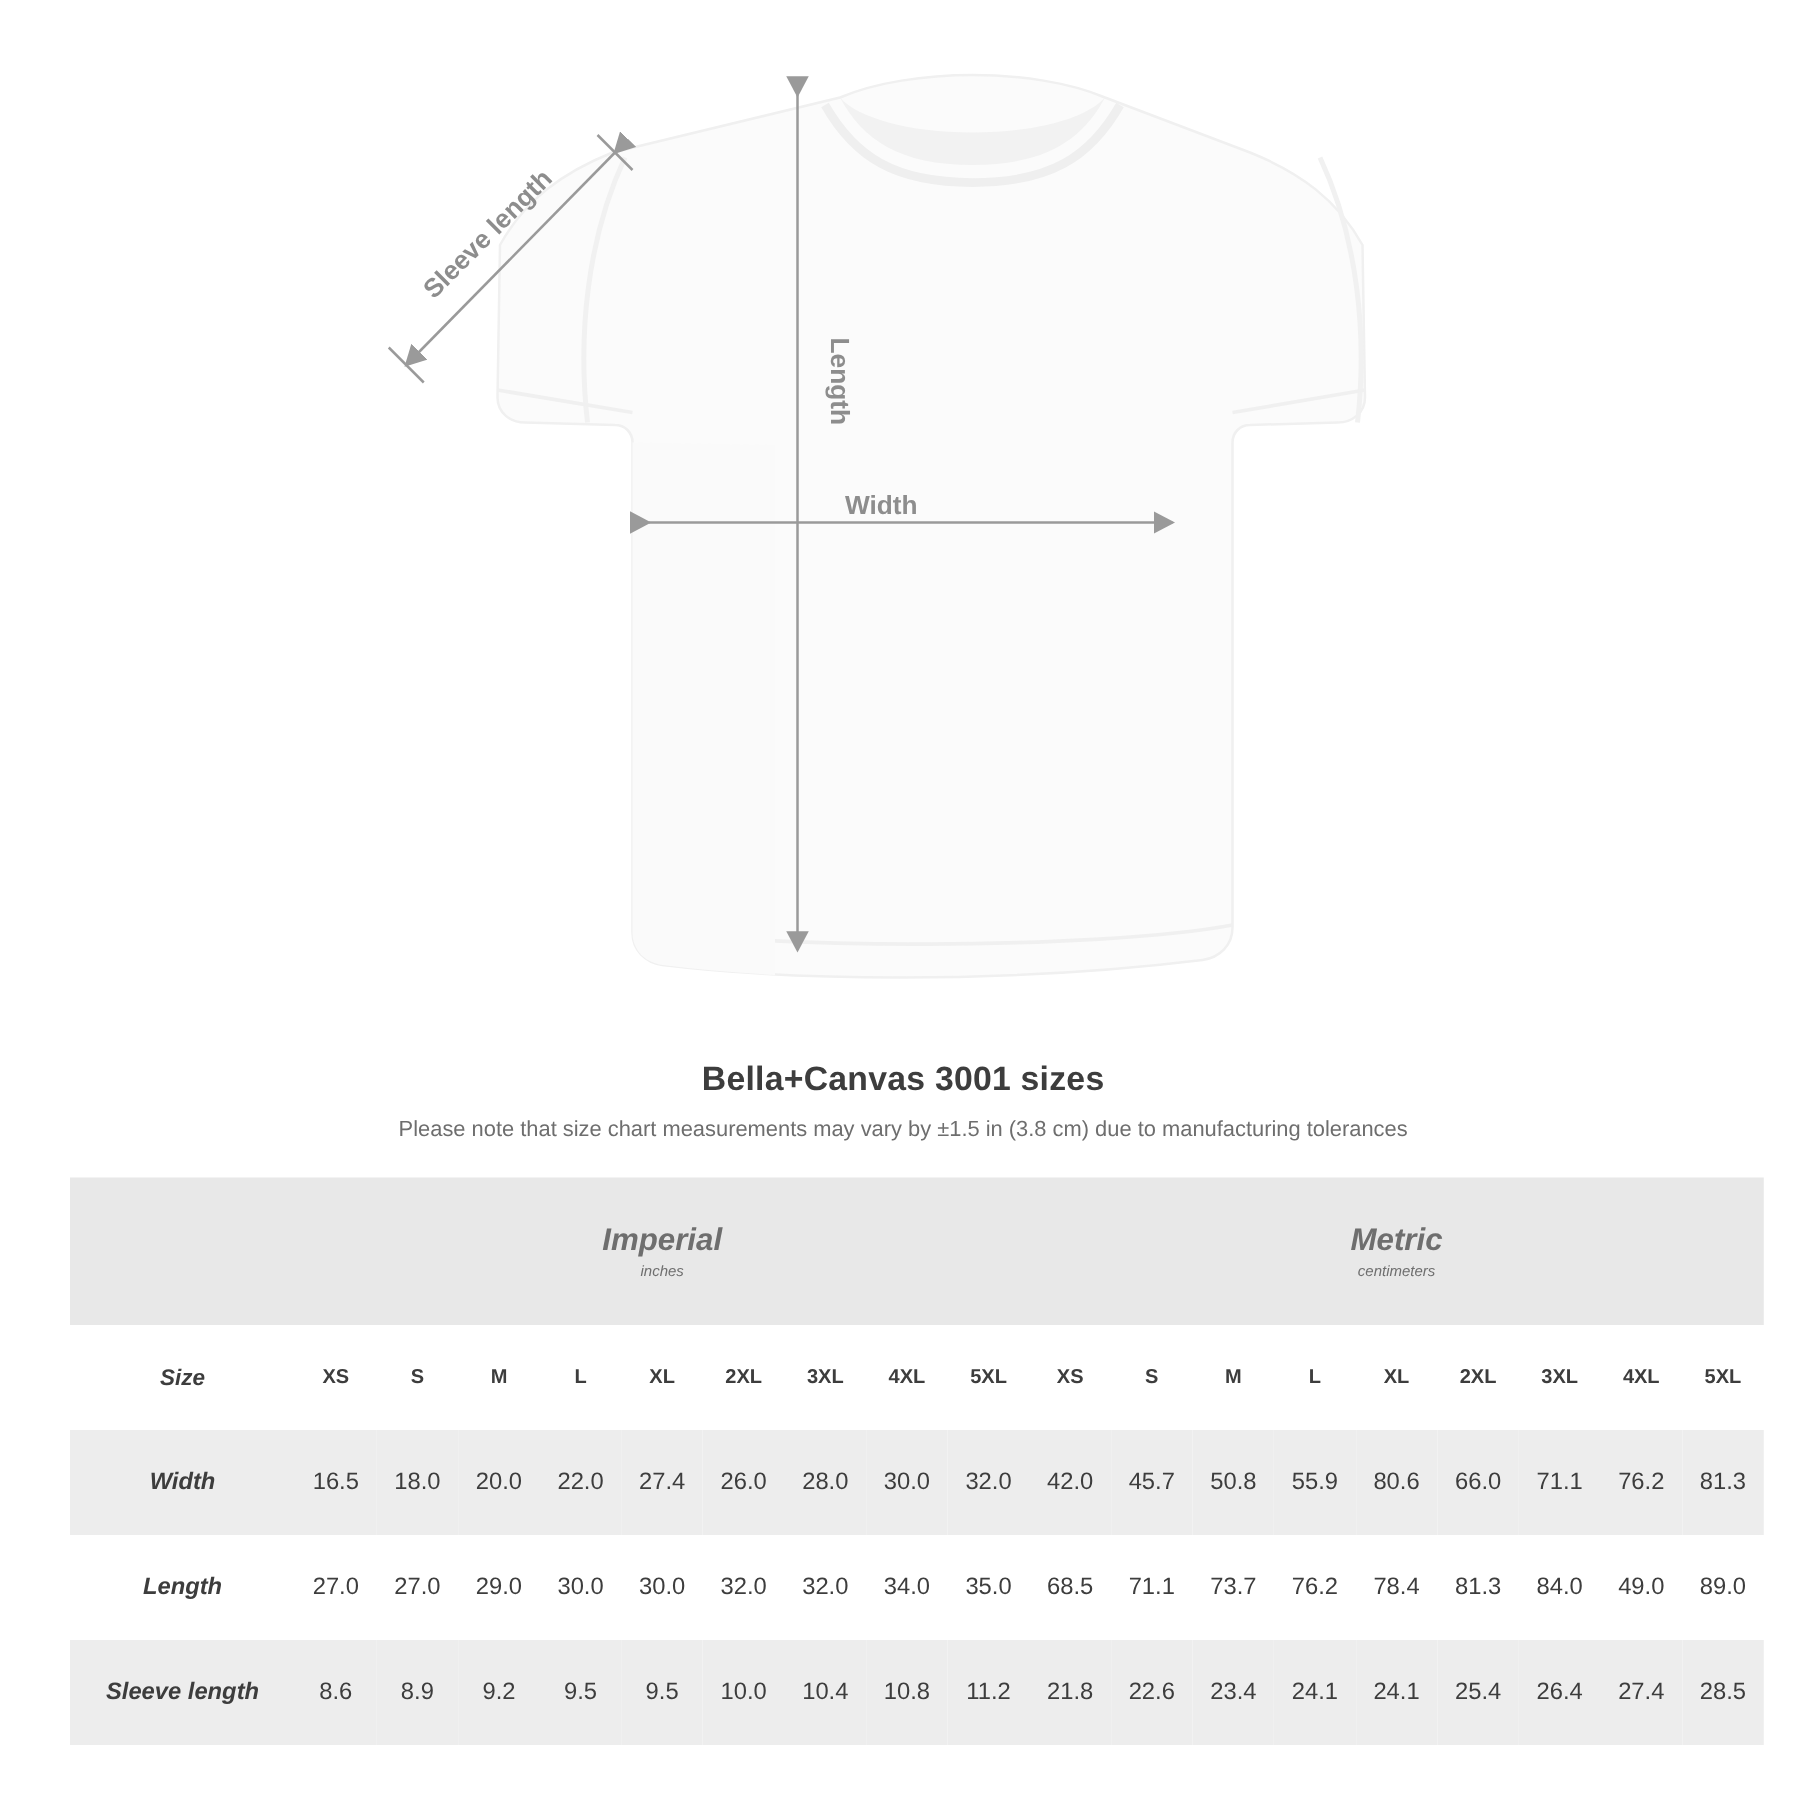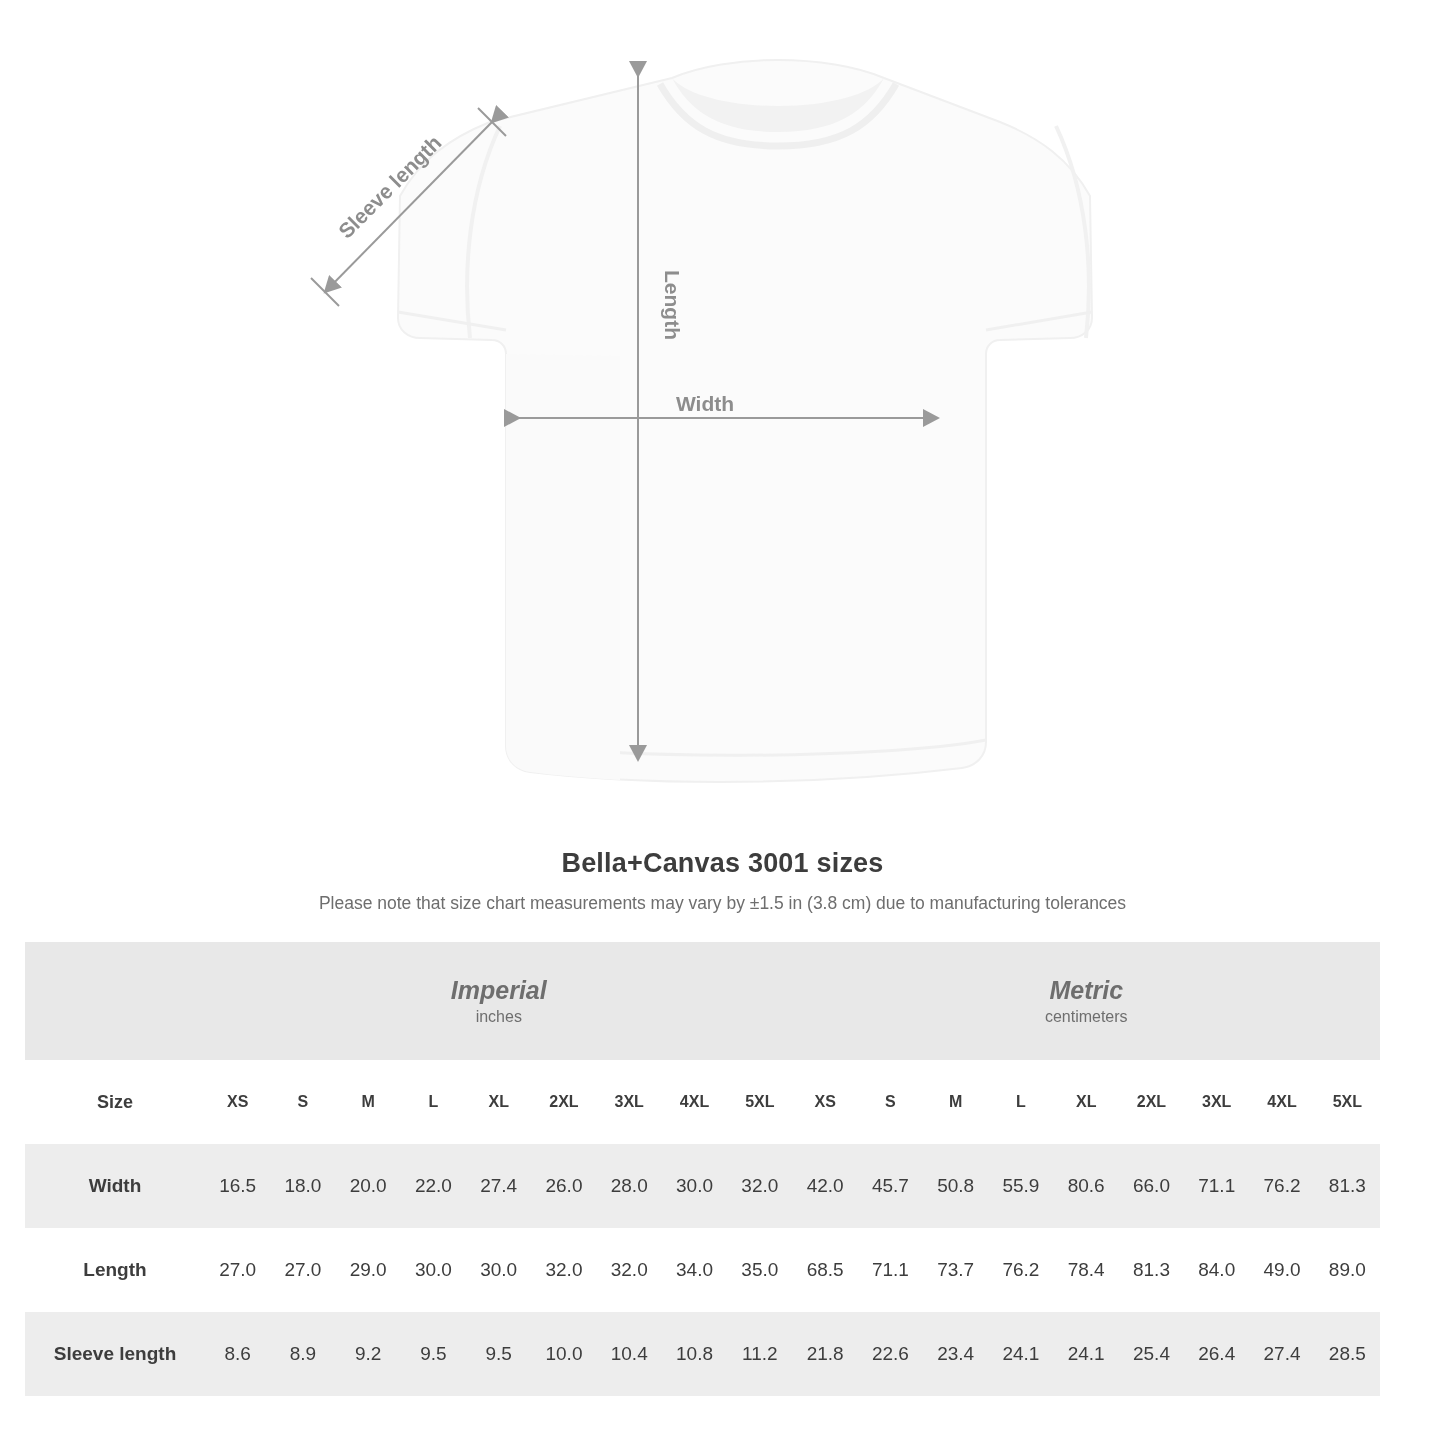--- a/index.html
+++ b/index.html
@@ -44,21 +44,21 @@
   }
   .chart-note {
     margin-top: 14px;
     font-size: 17.5px;
     color: #6e6e6e;
   }
 
   
   .table-wrap {
     margin-top: 28px;
-    padding: 0 25px;
+    padding: 0 56px;
     border-radius: 26px;
   }
   table.size-table {
     border-collapse: collapse;
     width: 1355px;
     table-layout: fixed;
   }
   table.size-table td,
   table.size-table th {
     border: 0;
@@ -72,21 +72,22 @@
     background: #e8e8e8;
   }
   .unit-name {
     font-size: 25px;
     font-style: italic;
     font-weight: bold;
     color: #6e6e6e;
     line-height: 1.15;
   }
   .unit-sub {
-    font-size: 16px;
+    font-size: 12px;
+    font-style: italic;
     color: #6e6e6e;
     margin-top: 3px;
   }
   .corner-cell {
     background: #e8e8e8;
   }
 
   tr.row-head td {
     height: 84px;
     background: #ffffff;
@@ -106,20 +107,21 @@
   tr.band td {
     background: #ededed;
   }
   tr.plain td {
     background: #ffffff;
   }
   td.rowlabel {
     font-weight: bold;
     font-size: 18px;
     color: #3d3d3d;
+    font-style: italic;
   }
 </style>
 </head>
 <body>
 
 <div class="page">
 
   <div class="illustration">
     <svg width="1445" height="830" viewBox="0 0 1445 830">
       <defs>

